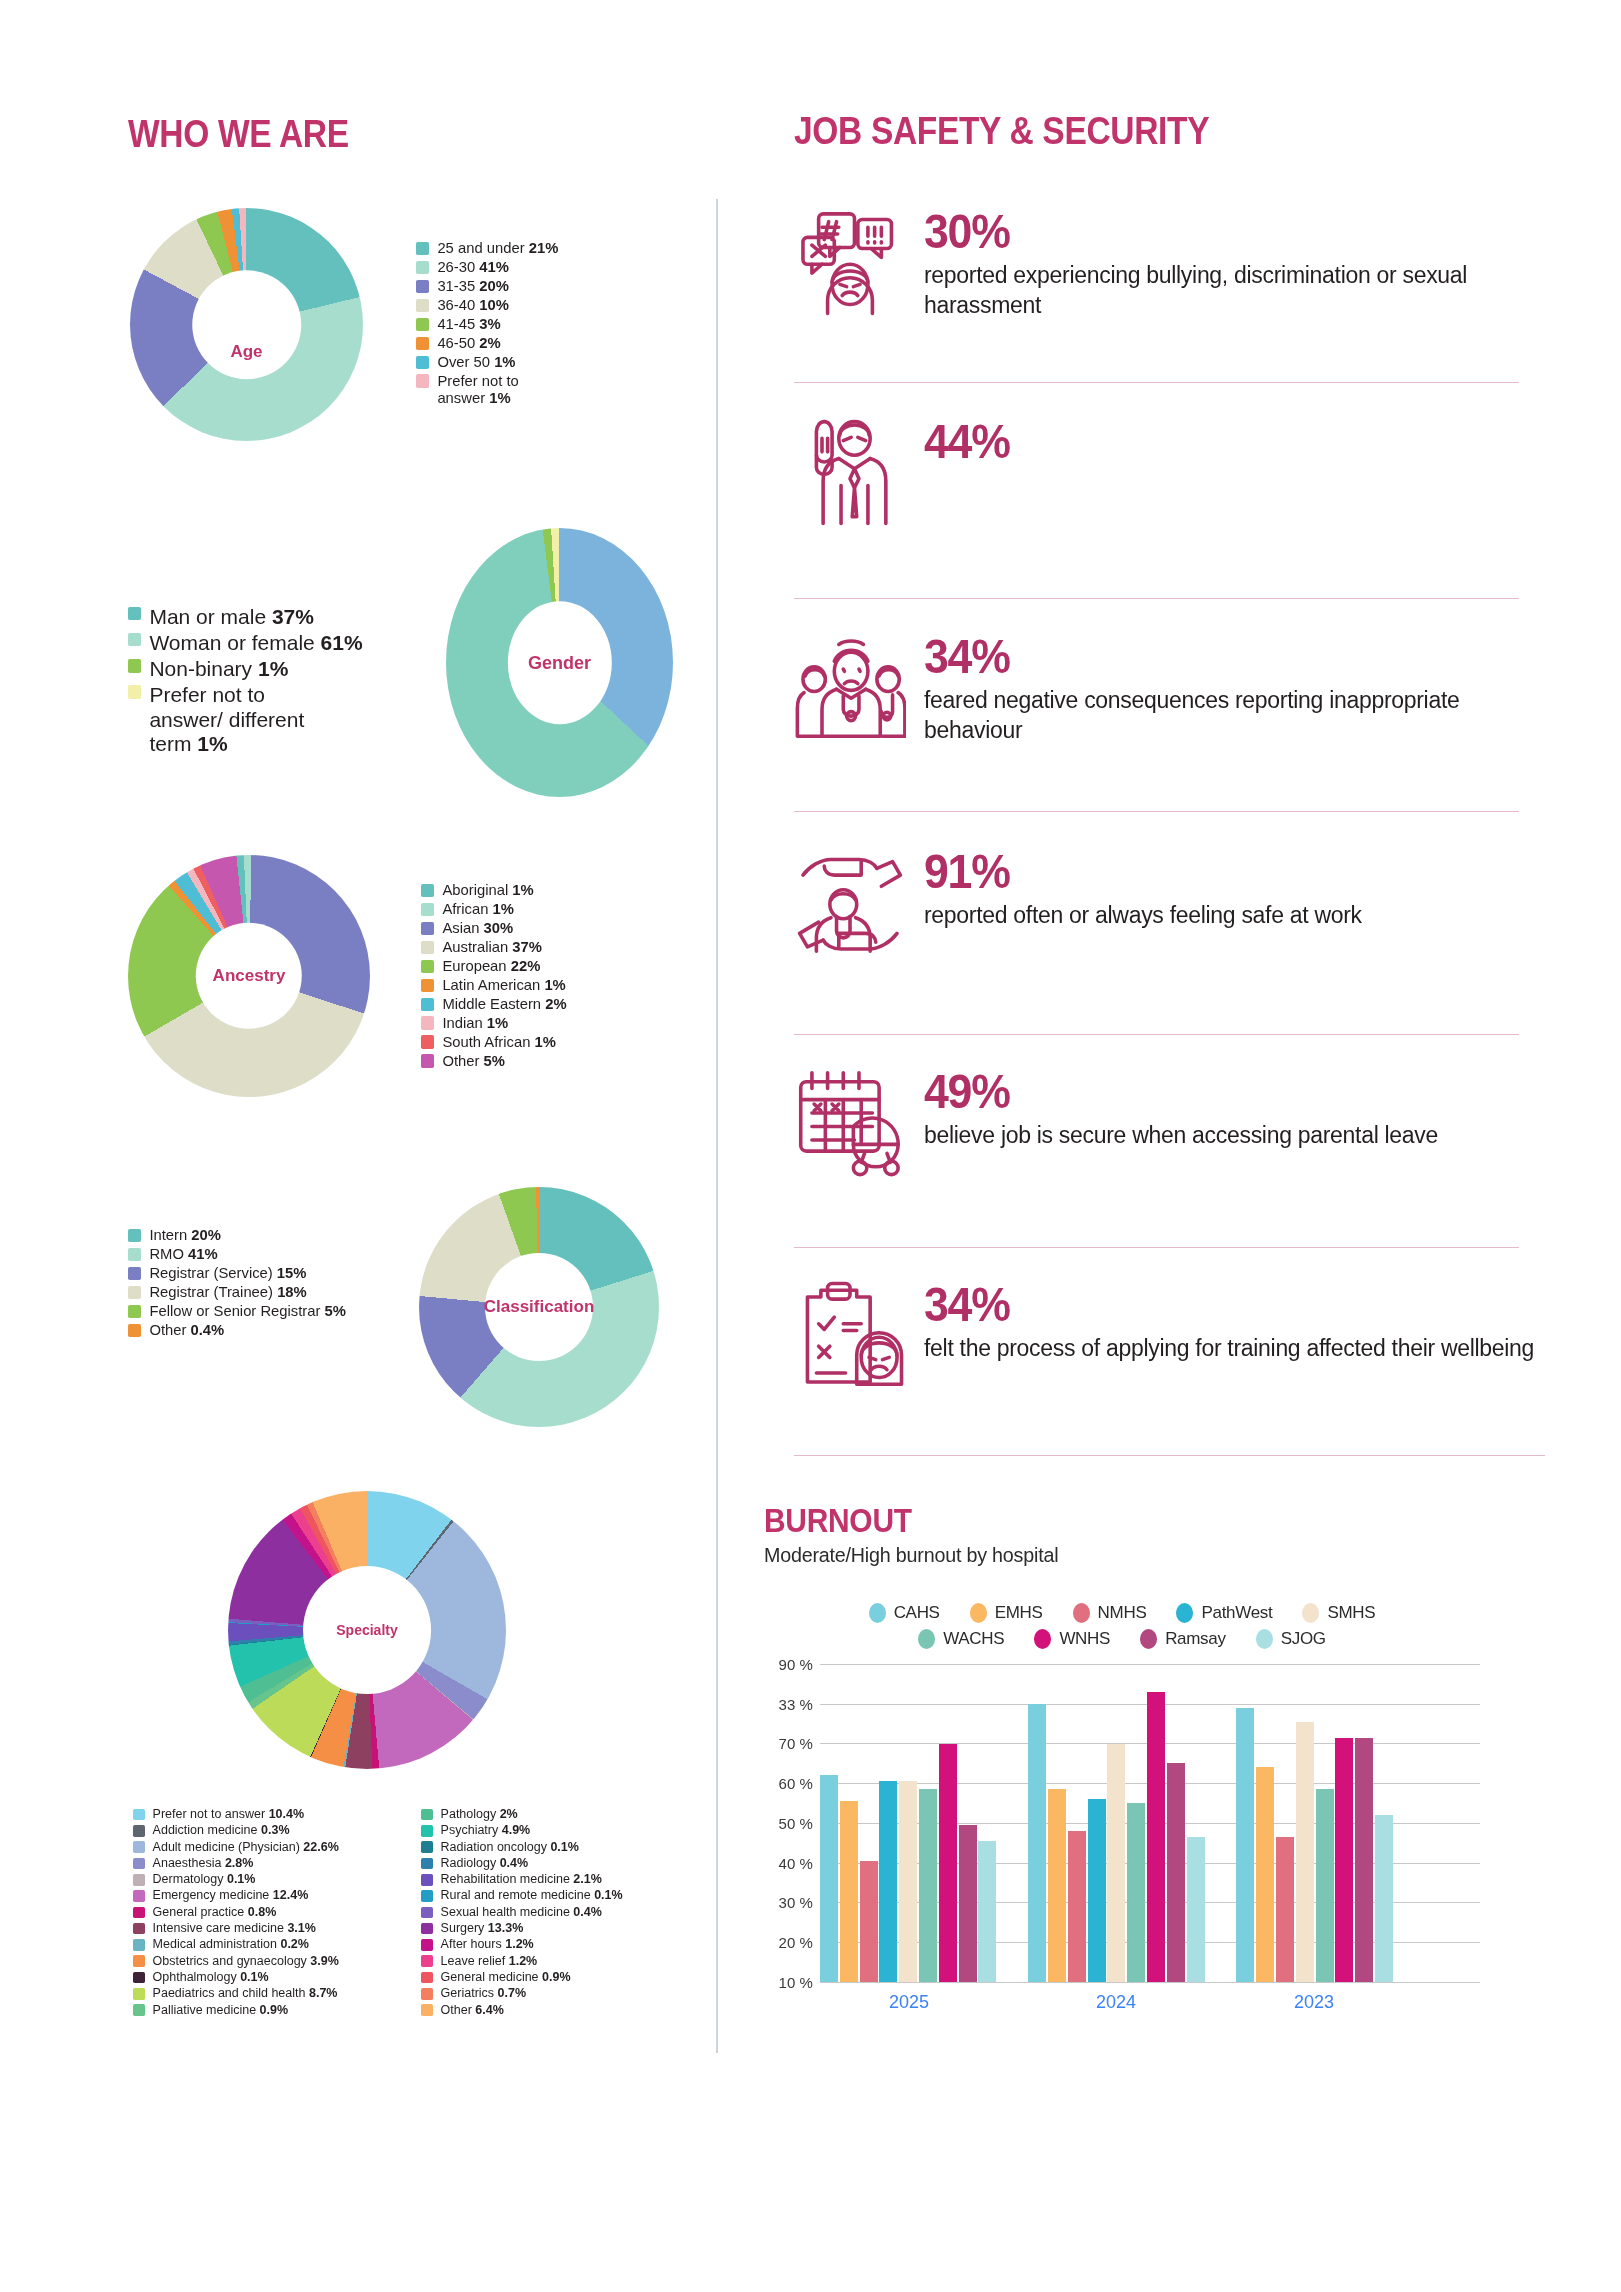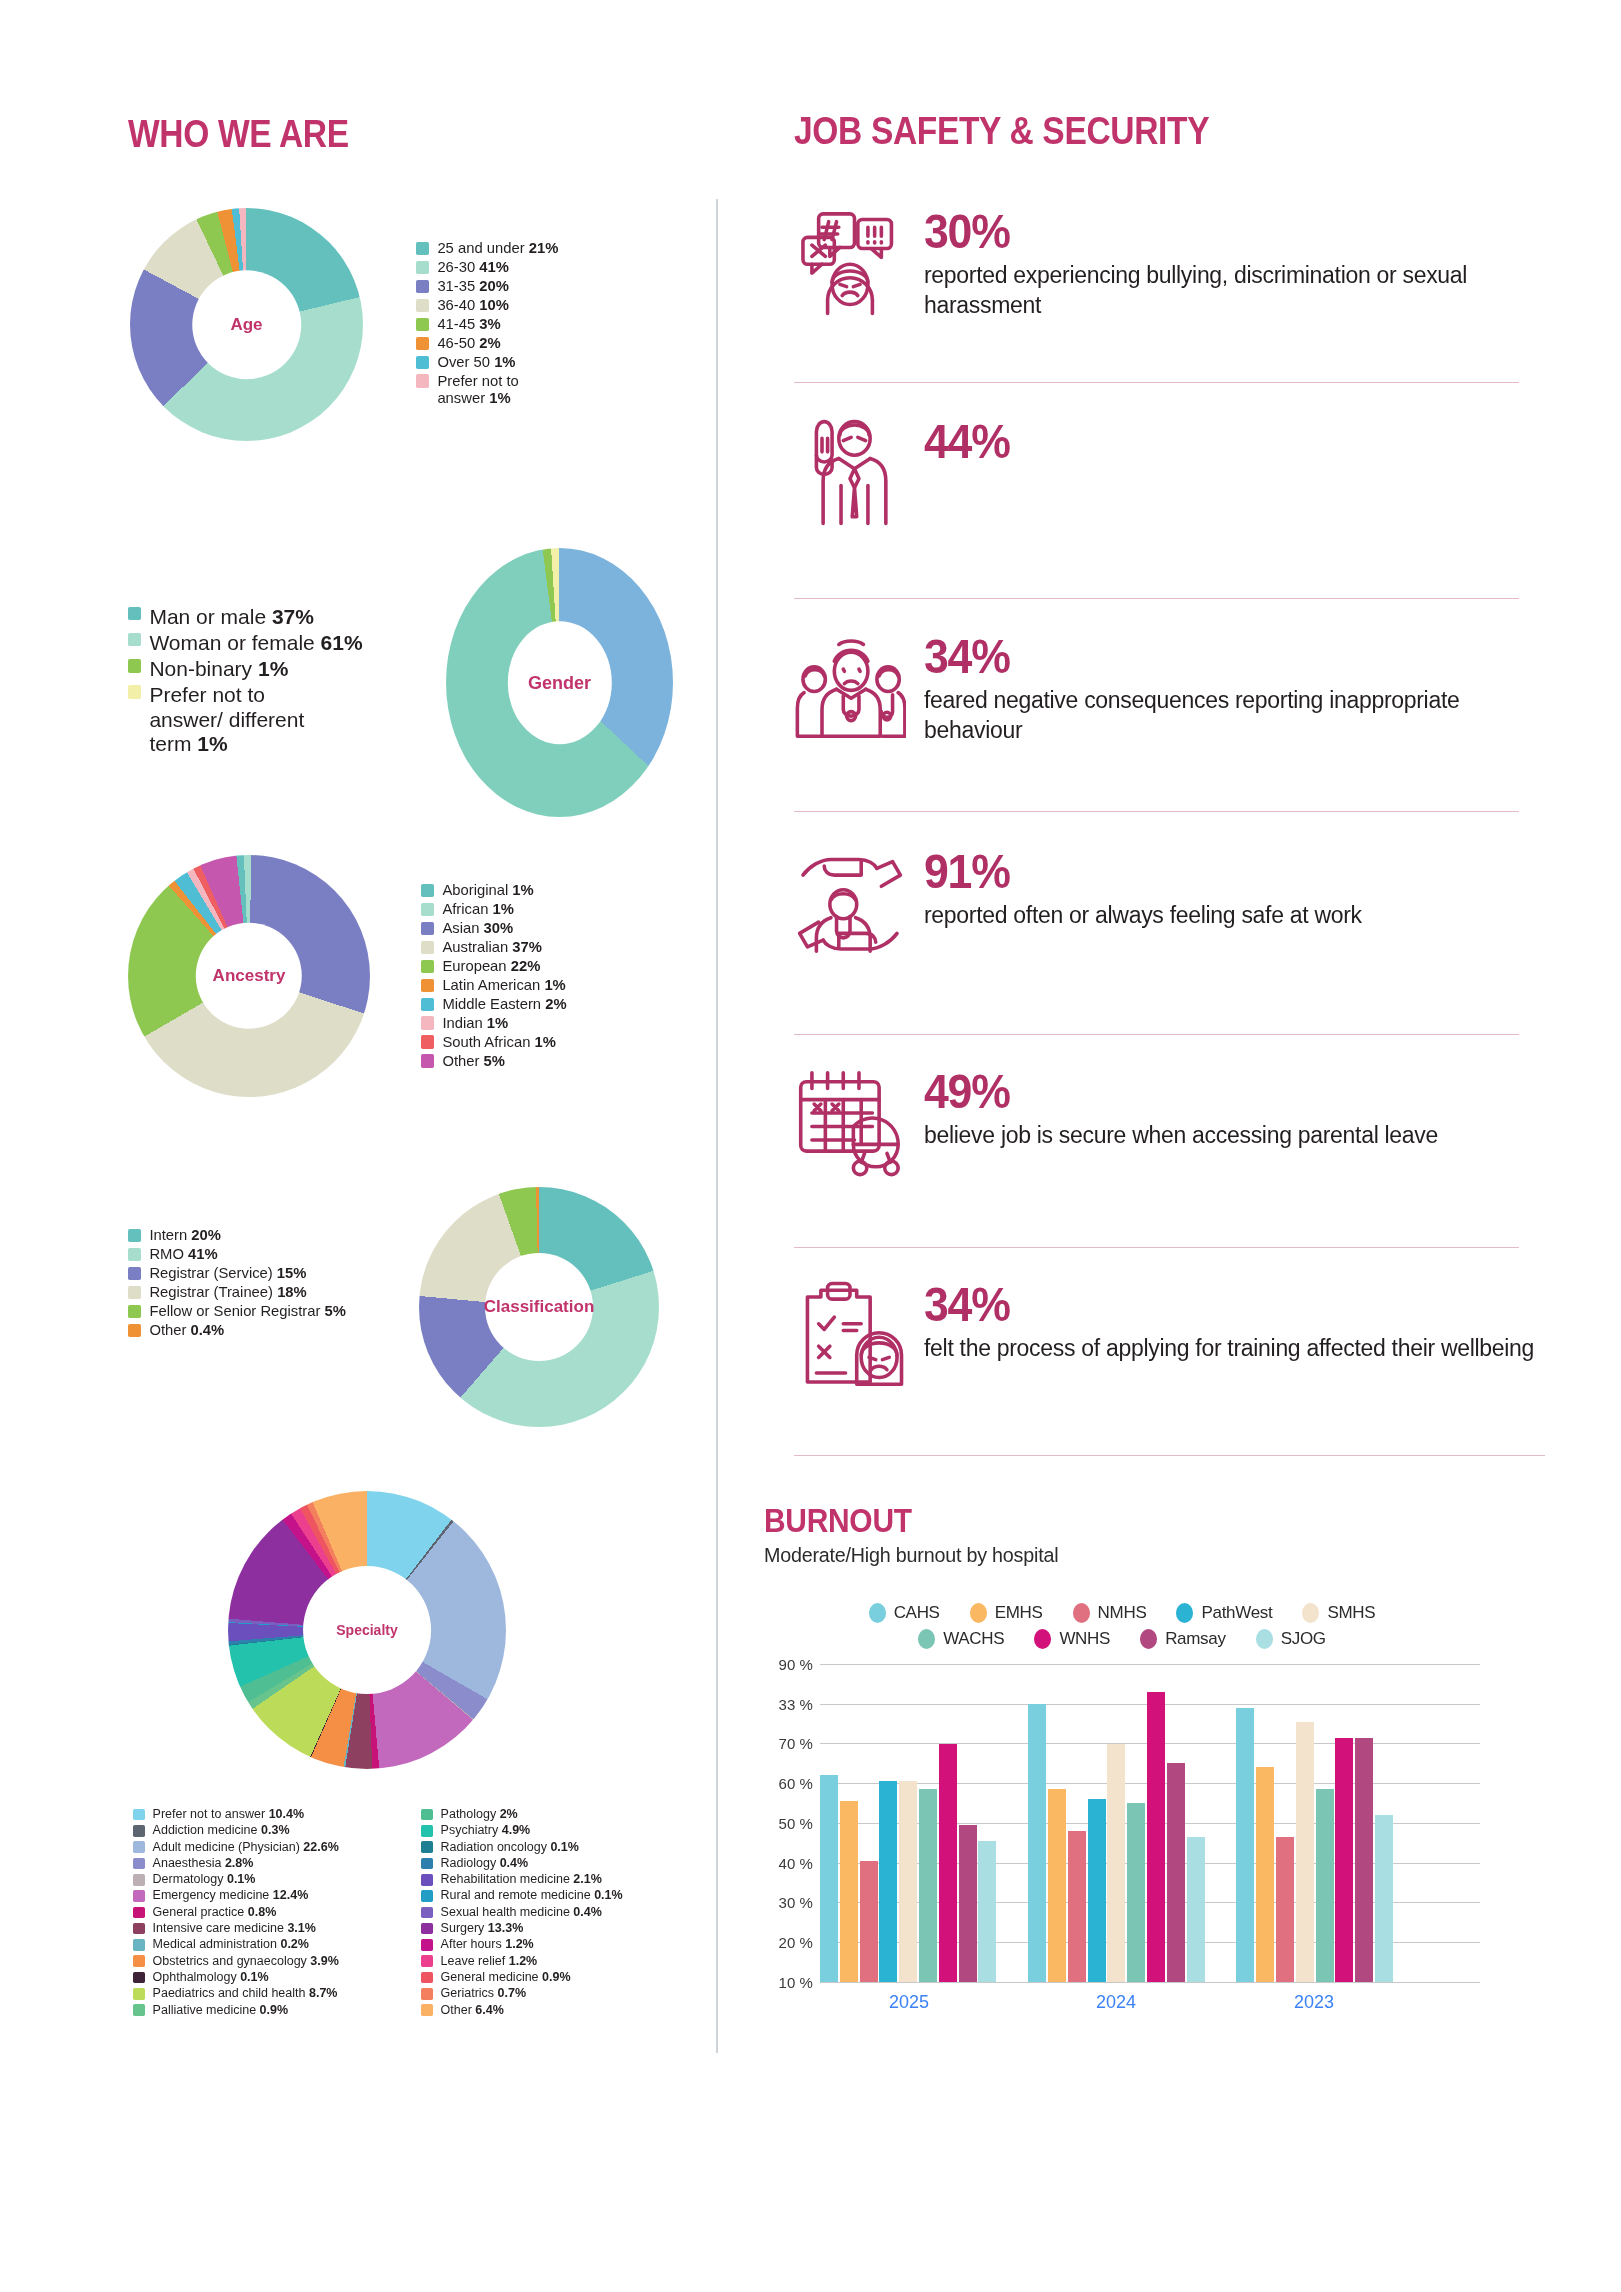--- a/index.html
+++ b/index.html
@@ -114,21 +114,21 @@
 <div class="page">
 
   <div class="divider"></div>
 
   <div class="col-left">
 
     <div class="h1 h1-who">WHO WE ARE</div>
 
     <div class="donut-wrap" style="left:130px; top:208px;">
       <div class="donut" id="donut-age" style="width: 233px; height: 233px; background: conic-gradient(rgb(100, 192, 189) 0deg, rgb(100, 192, 189) 76.364deg, rgb(166, 221, 205) 76.364deg, rgb(166, 221, 205) 225.455deg, rgb(122, 127, 196) 225.455deg, rgb(122, 127, 196) 298.182deg, rgb(221, 221, 200) 298.182deg, rgb(221, 221, 200) 334.545deg, rgb(142, 200, 80) 334.545deg, rgb(142, 200, 80) 345.455deg, rgb(239, 146, 53) 345.455deg, rgb(239, 146, 53) 352.727deg, rgb(79, 189, 212) 352.727deg, rgb(79, 189, 212) 356.364deg, rgb(244, 182, 191) 356.364deg, rgb(244, 182, 191) 360deg);"></div>
-      <div class="donut-label" style="font-size:17px;">Age</div>
+      <div class="donut-label" style="font-size:17px;margin-top:27px;">Age</div>
     </div>
     <div class="legend" id="legend-age" style="left:416px; top:240px; font-size:14.8px;">
         <div class="legend-row">
           <span class="sw" style="width: 13.4px; height: 13.4px; margin-top: 1.8px; background: rgb(100, 192, 189);"></span>
           <span class="lg-txt">25 and under <b>21%</b></span>
         </div>
         <div class="legend-row">
           <span class="sw" style="width: 13.4px; height: 13.4px; margin-top: 1.8px; background: rgb(166, 221, 205);"></span>
           <span class="lg-txt">26-30 <b>41%</b></span>
         </div>
@@ -151,21 +151,21 @@
         <div class="legend-row">
           <span class="sw" style="width: 13.4px; height: 13.4px; margin-top: 1.8px; background: rgb(79, 189, 212);"></span>
           <span class="lg-txt">Over 50 <b>1%</b></span>
         </div>
         <div class="legend-row">
           <span class="sw" style="width: 13.4px; height: 13.4px; margin-top: 1.8px; background: rgb(244, 182, 191);"></span>
           <span class="lg-txt" style="max-width: 97px;">Prefer not to answer <b>1%</b></span>
         </div>
       </div>
 
-    <div class="donut-wrap" style="left:446px; top:548px;">
+    <div class="donut-wrap" style="left:446px; top:528px;">
       <div class="donut" id="donut-gender" style="width: 227px; height: 269px; background: conic-gradient(rgb(124, 179, 221) 0deg, rgb(124, 179, 221) 133.2deg, rgb(128, 207, 189) 133.2deg, rgb(128, 207, 189) 352.8deg, rgb(142, 200, 80) 352.8deg, rgb(142, 200, 80) 356.4deg, rgb(242, 239, 168) 356.4deg, rgb(242, 239, 168) 360deg);"></div>
       <div class="donut-label" style="font-size:18px;">Gender</div>
     </div>
     <div class="legend" id="legend-gender" style="left:128px; top:605px; font-size:21px;">
         <div class="legend-row">
           <span class="sw" style="width: 13.4px; height: 13.4px; margin-top: 1.8px; background: rgb(100, 192, 189);"></span>
           <span class="lg-txt">Man or male <b>37%</b></span>
         </div>
         <div class="legend-row">
           <span class="sw" style="width: 13.4px; height: 13.4px; margin-top: 1.8px; background: rgb(166, 221, 205);"></span>

